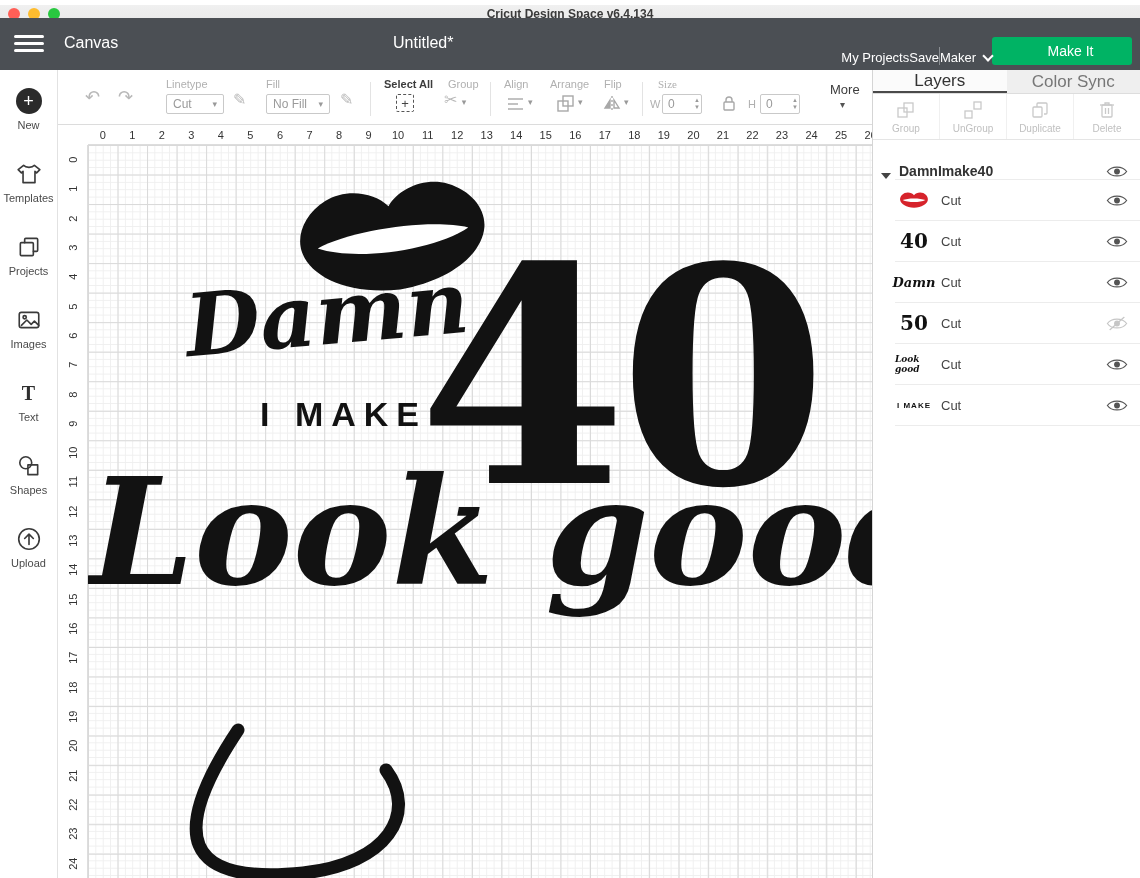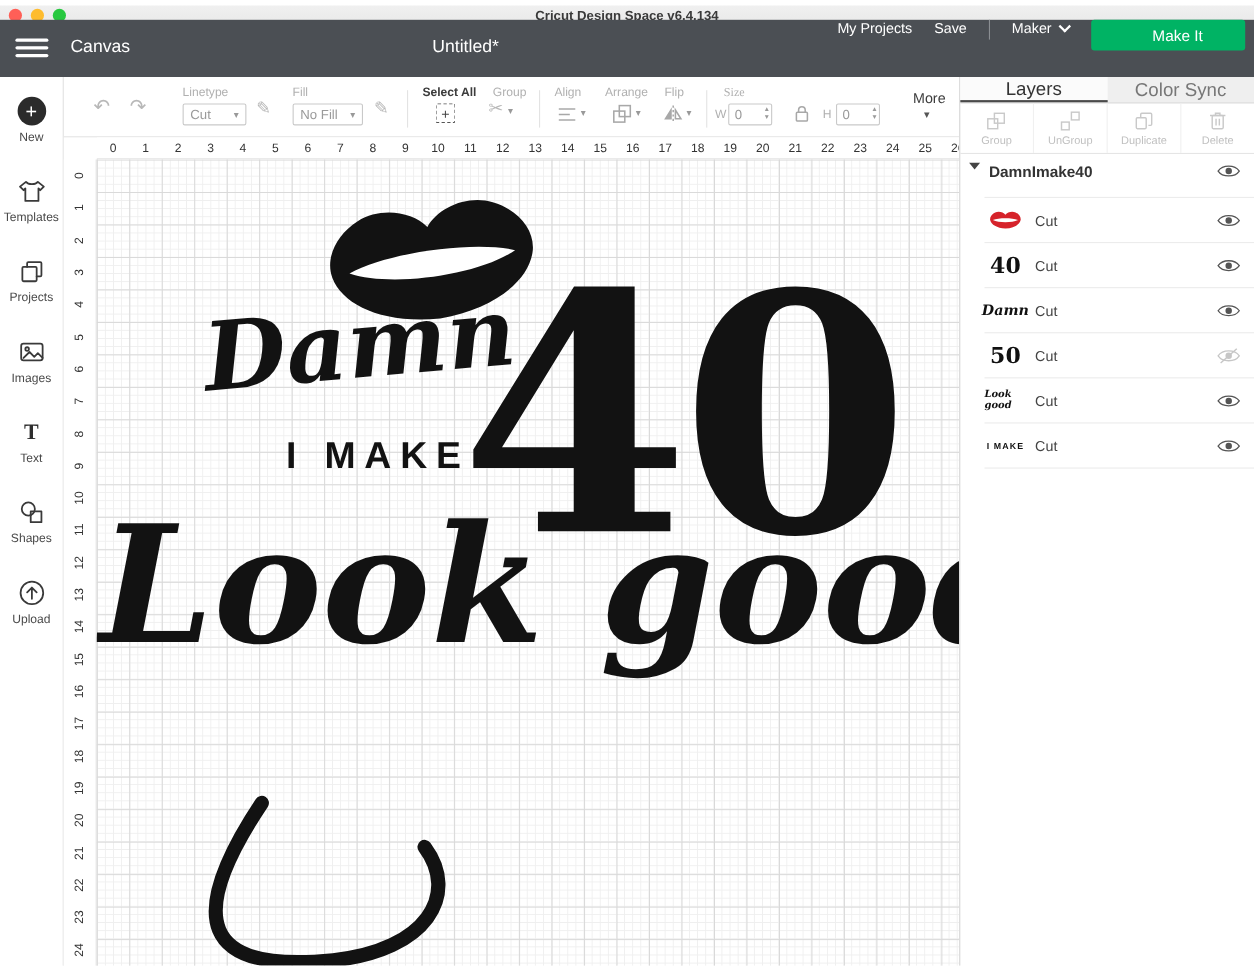--- a/index.html
+++ b/index.html
@@ -15,21 +15,21 @@
   .tl-red { background:#ff5f57; } .tl-yellow { background:#febc2e; } .tl-green { background:#28c840; }
   .tb-title { position:absolute; left:0; right:0; top:2px; text-align:center;
     font-size:12px; font-weight:bold; color:#3a3a3a; }
 
   
   .header { position:absolute; left:0; top:18px; width:1140px; height:52px; background:#4b4f54; }
   .hamburger { position:absolute; left:14px; top:17px; width:30px; height:18px; cursor:pointer; }
   .hamburger i { display:block; height:3px; background:#fff; border-radius:2px; margin-bottom:4px; }
   .canvas-label { position:absolute; left:64px; top:16px; color:#fff; font-size:16px; }
   .doc-title { position:absolute; left:393px; top:16px; color:#fff; font-size:16px; }
-  .header-right { position:absolute; right:8px; top:0; height:47px; display:flex; align-items:flex-start; gap:20px; }
+  .header-right { position:absolute; right:8px; top:0; height:47px; display:flex; align-items:flex-end; }
   .hdr-link { color:#fff; font-size:13px; cursor:pointer; }
   .hdr-sep { width:1px; height:18px; background:#8a8e92; }
   .machine-select { display:flex; align-items:center; gap:8px; color:#fff; font-size:13px; cursor:pointer; }
   .chev-down { width:8px; height:8px; border-right:2px solid #fff; border-bottom:2px solid #fff;
     transform:rotate(45deg); margin-top:-4px; }
   .make-it { width:140px; height:28px; background:#00b364; color:#fff; border:none;
     border-radius:3px; font-size:14px; cursor:pointer;padding-left:17px; }
 
   
   .toolbar { position:absolute; left:58px; top:70px; width:814px; height:55px;
@@ -98,21 +98,21 @@
   .tab { flex:1; display:flex; align-items:center; justify-content:center; font-size:17px;
     color:#777; cursor:pointer; }
   .tab.active { background:#fbfbfb; color:#333; border-bottom:2px solid #4a4a4a; }
   .panel-actions { display:flex; height:46px; border-bottom:1px solid #e5e5e5; }
   .pa-btn { flex:1; display:flex; flex-direction:column; align-items:center; justify-content:center;
     gap:3px; color:#c9c9c9; cursor:default; border-right:1px solid #f0f0f0; }
   .pa-btn:last-child { border-right:none; }
   .pa-btn .lbl { font-size:10px; color:#c0c0c0; }
   .pa-ico { stroke:#c9c9c9; fill:none; stroke-width:1.3; }
   .layer-list { margin-left:22px; margin-top:8px; }
-  .group-row { position:relative; height:32px; display:flex; align-items:flex-start;
+  .group-row { position:relative; height:32px; display:flex; align-items:flex-end;
     border-bottom:1px solid #ececec; cursor:pointer; }
   .disclosure { position:absolute; left:-14px; width:0; height:0; border-left:5px solid transparent;
     border-right:5px solid transparent; border-top:6px solid #444; }
   .group-name { font-size:14px; font-weight:600; color:#333; margin-left:4px; }
   .layer-row { height:41px; display:flex; align-items:center; border-bottom:1px solid #ececec; cursor:pointer; }
   .thumb { width:38px; display:flex; align-items:center; justify-content:center; color:#111; }
   .thumb-40, .thumb-50 { font-family:"DejaVu Serif",serif; font-weight:bold; font-size:20px; }
   .thumb-damn { font-family:"DejaVu Serif",serif; font-style:italic; font-weight:bold; font-size:13px; }
   .thumb-look { font-family:"DejaVu Serif",serif; font-style:italic; font-weight:bold; font-size:9px; }
   .thumb-imake { font-size:8px; font-weight:bold; letter-spacing:1px; }

